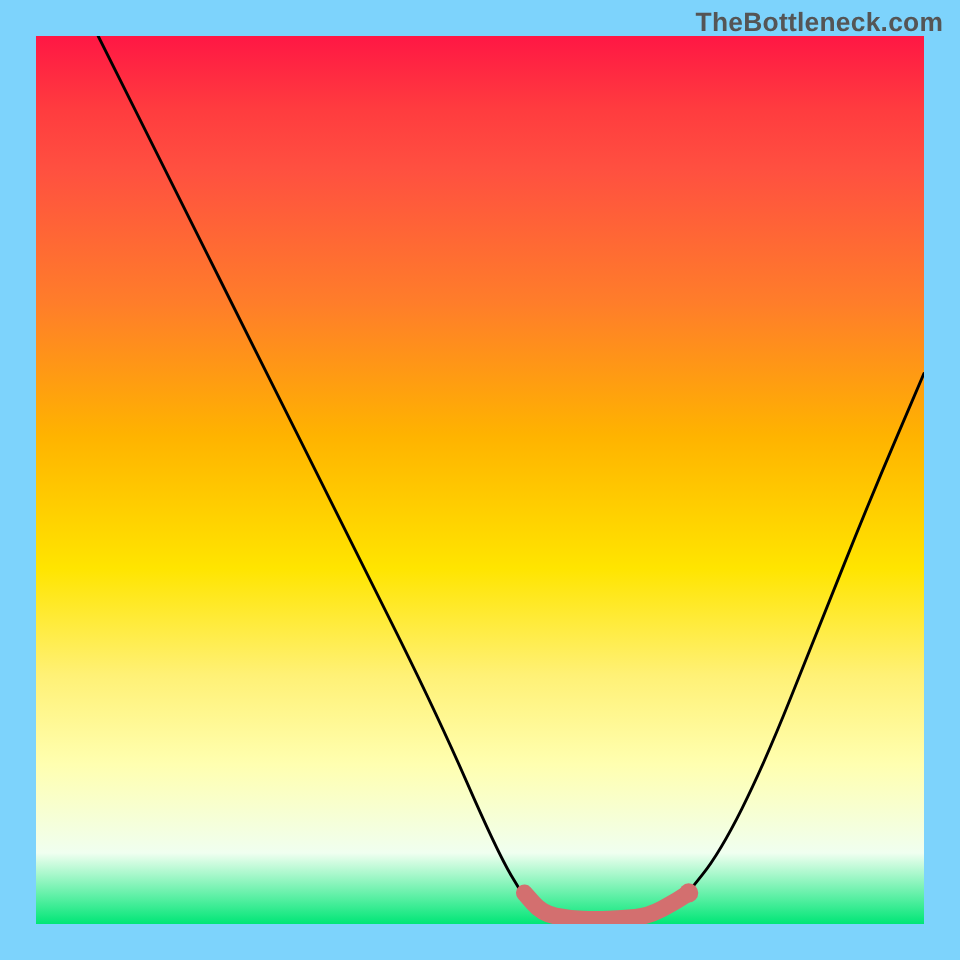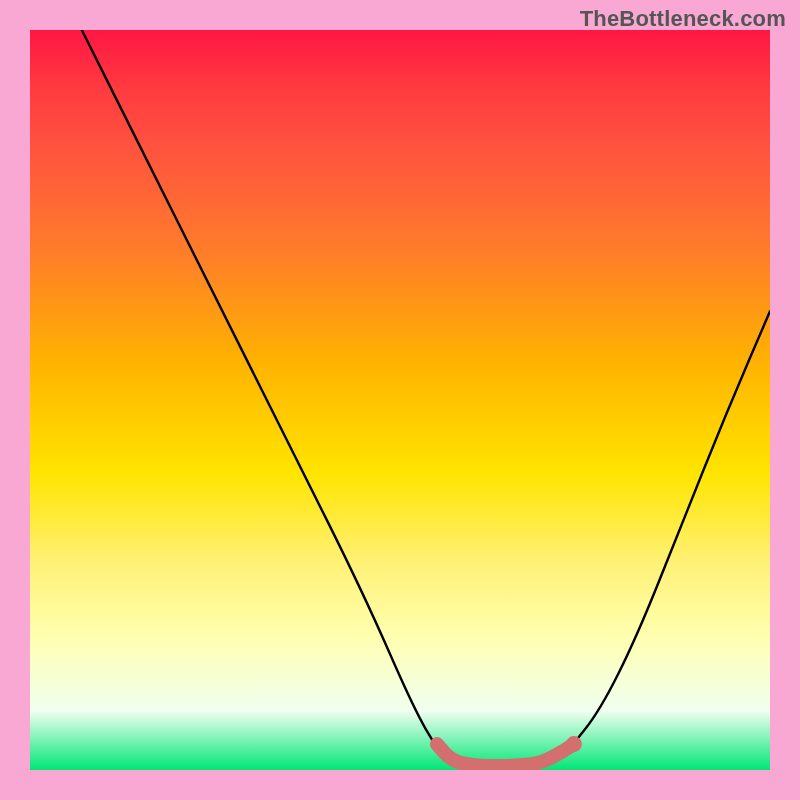--- a/index.html
+++ b/index.html
@@ -10,21 +10,21 @@
     background: #000;
     overflow: hidden;
     font-family: Arial, Helvetica, sans-serif;
   }
   .frame {
     position: absolute;
     left: 0;
     top: 0;
     width: 800px;
     height: 800px;
-    background: #f9a8d4;
+    background: #7dd3fc;
   }
   .plot {
     position: absolute;
     left: 30px;
     top: 30px;
     width: 740px;
     height: 740px;
     background: linear-gradient(to bottom,
       #ff1744 0%,
       #ff3b3f 8%,

